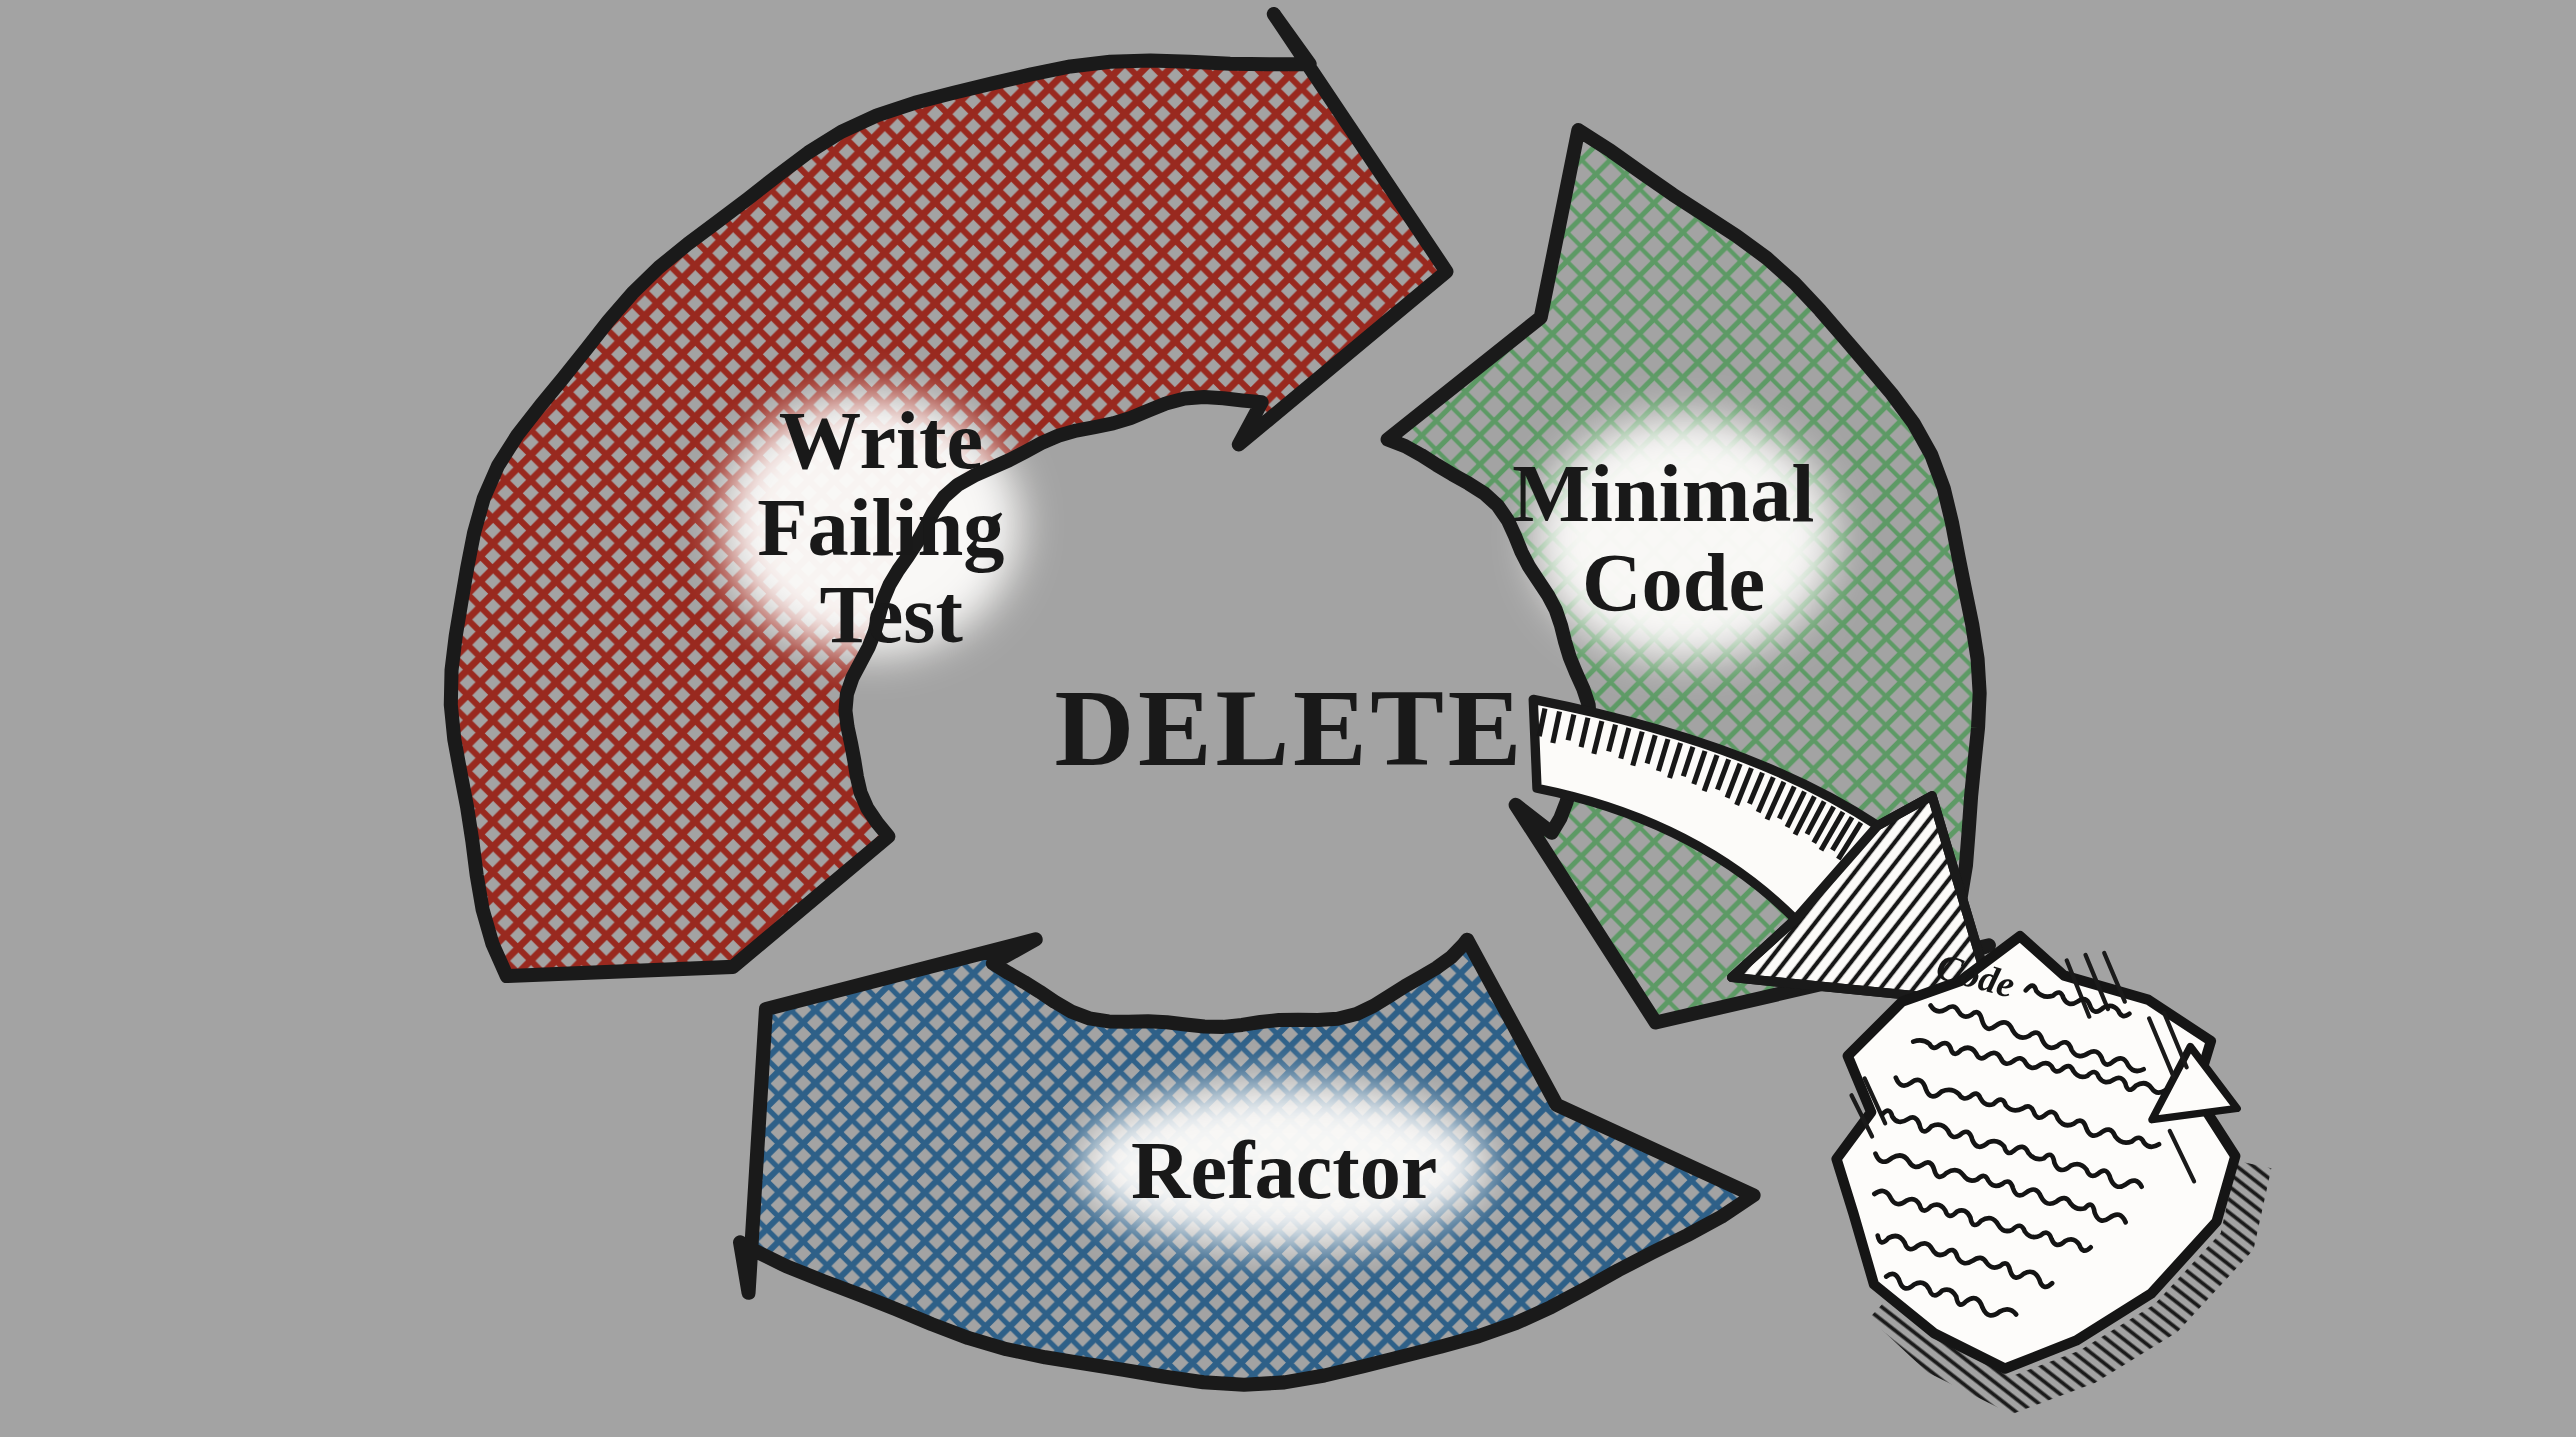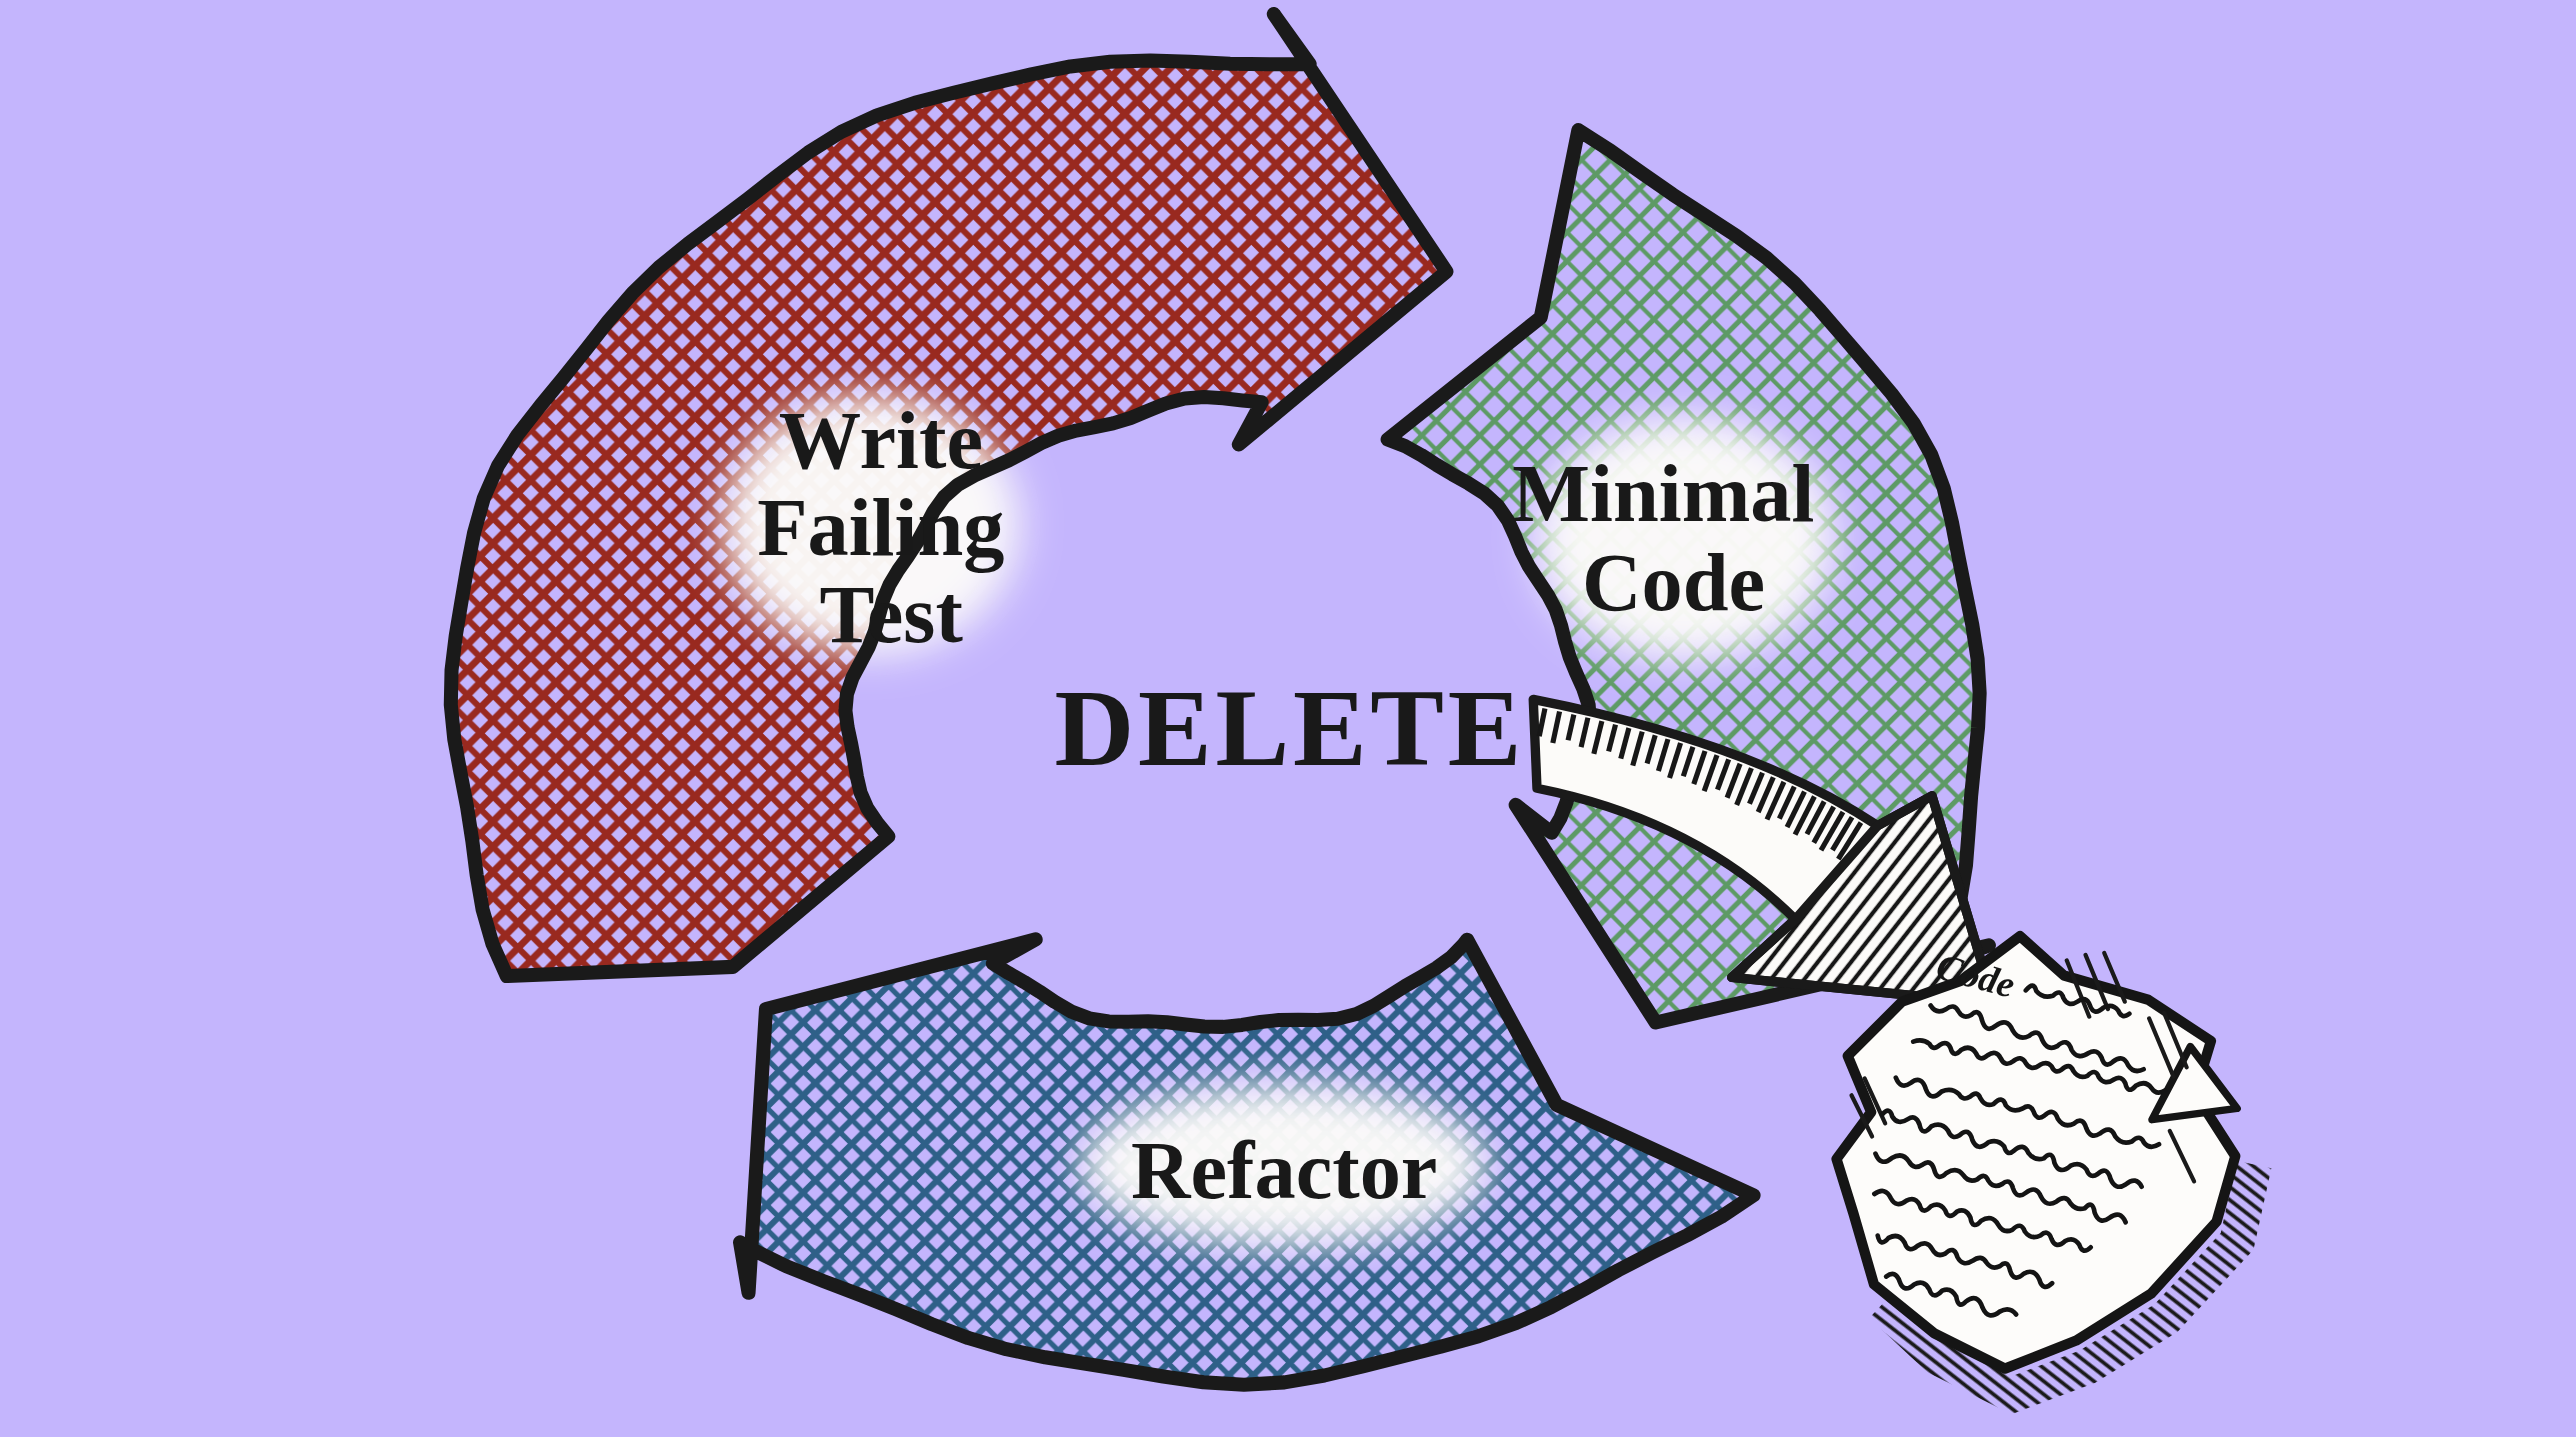--- a/index.html
+++ b/index.html
@@ -1,16 +1,16 @@
 <!DOCTYPE html>
 <html style="font-size:15px"><head>
 <meta charset="utf-8">
 <style>
   html, body { margin:0; padding:0; background:#fcfbf9; }
-  .stage { position:relative; width:2576px; height:1438px; background:#c4b5fd; overflow:hidden; }
+  .stage { position:relative; width:2576px; height:1438px; background:#a3a3a3; overflow:hidden; }
   svg { position:absolute; inset:0; }
   .lbl { font-family:"Liberation Serif", serif; font-weight:700; fill:#191919; }
   .lbl-side { font-size:88px; }
   .lbl-center { font-size:118px; letter-spacing:4px; }
   .code-word { font-family:"Liberation Serif", serif; font-style:italic; font-weight:700; font-size:40px; fill:#161616; }
   .band-outline { fill:none; stroke:#1a1a1a; stroke-width:15; stroke-linejoin:round; stroke-linecap:round; }
   .scribble { fill:none; stroke:#141414; stroke-width:5; stroke-linecap:round; stroke-linejoin:round; }
   .crease { stroke:#1a1a1a; stroke-width:4.5; stroke-linecap:round; }
   .tick { stroke:#171717; stroke-width:5.5; stroke-linecap:butt; }
 </style>

